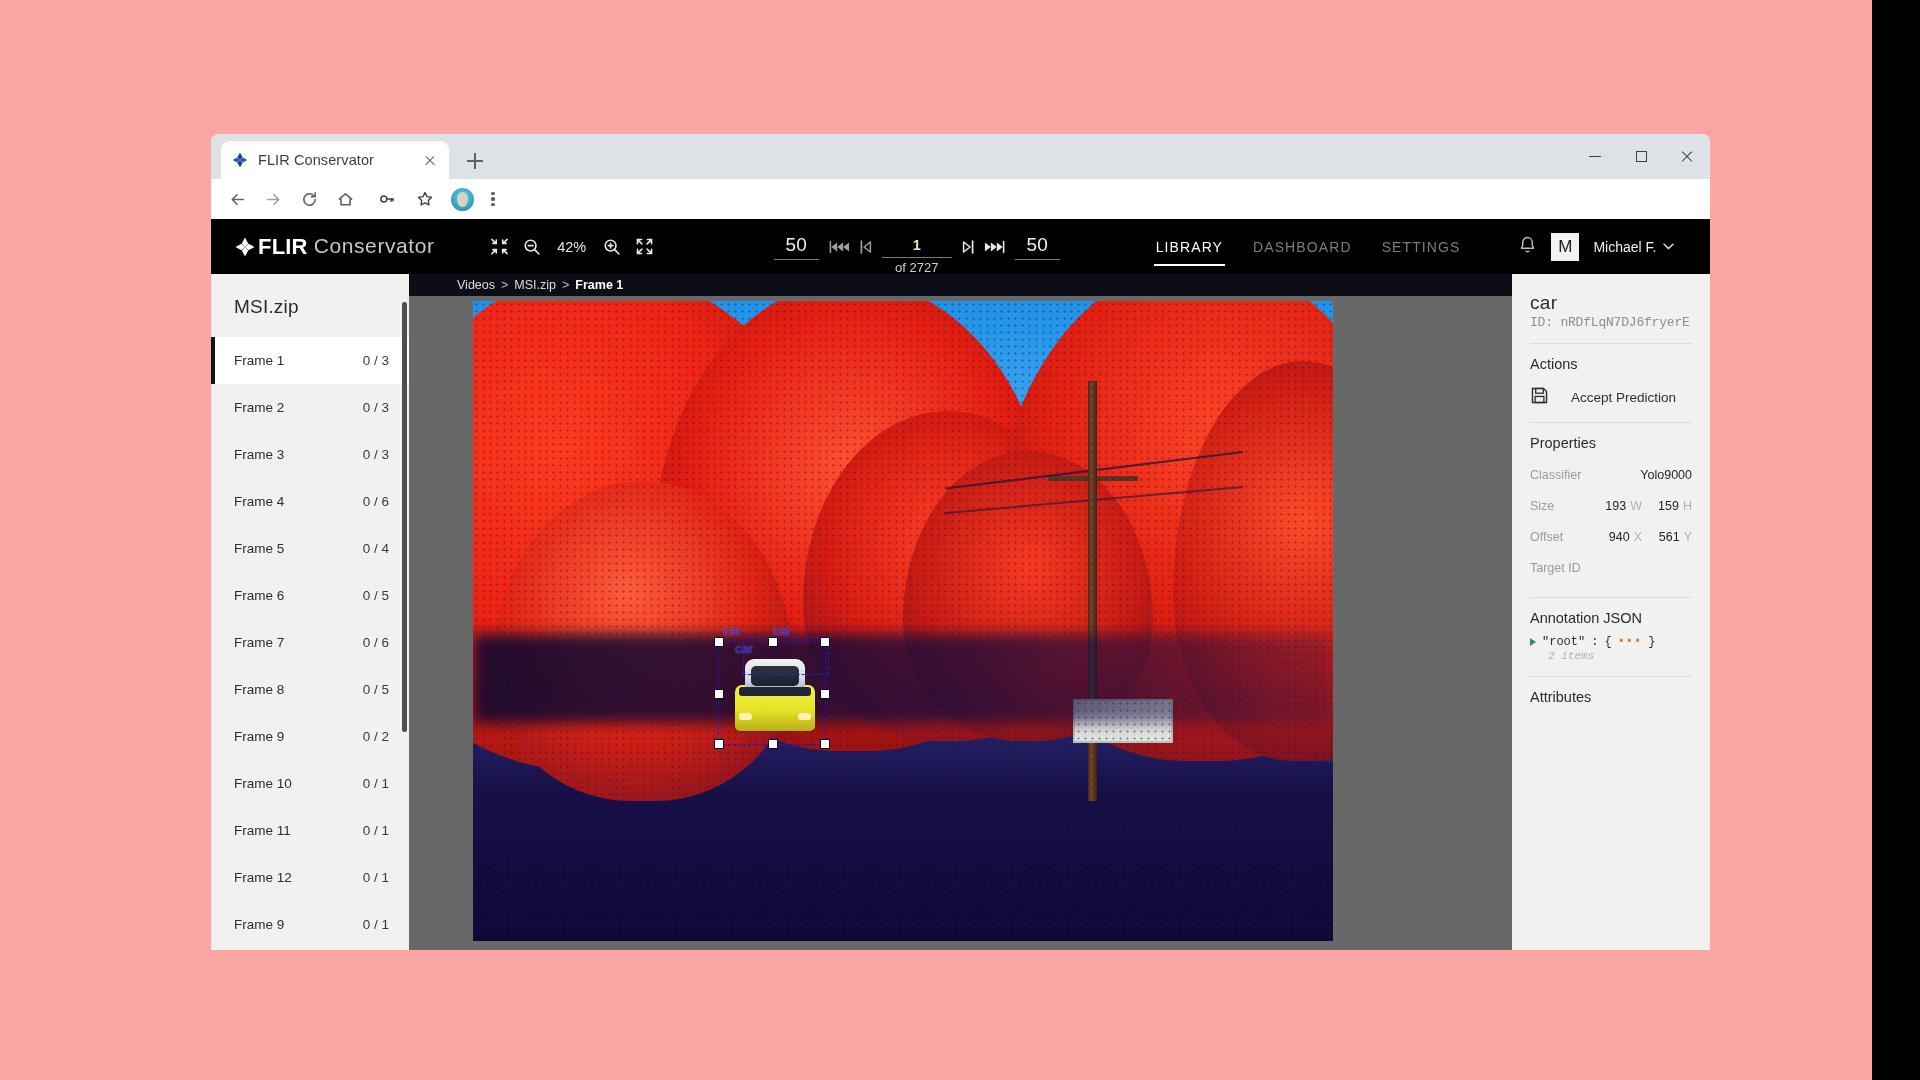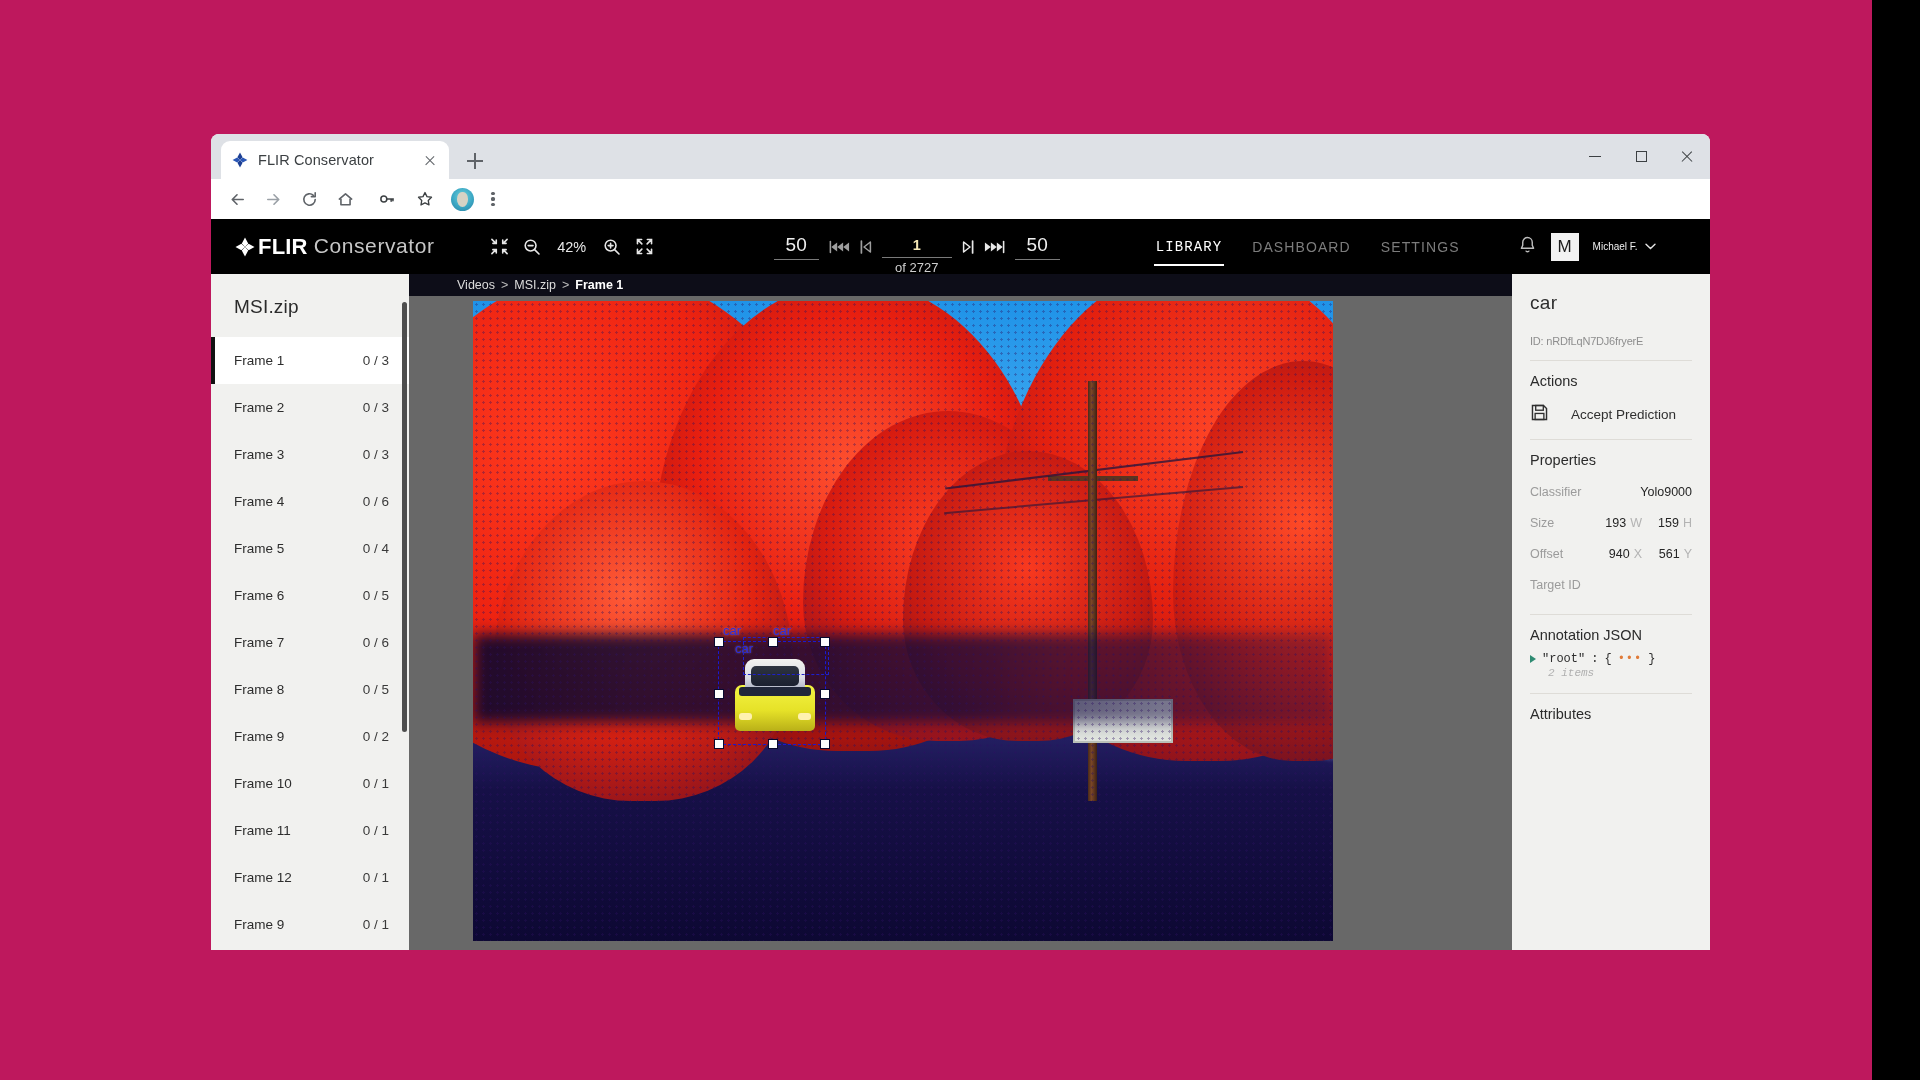--- a/index.html
+++ b/index.html
@@ -1,17 +1,17 @@
 <!DOCTYPE html>
 <html><head>
 <meta charset="utf-8">
 <style>
   html,body{margin:0;padding:0;background:#000;width:1920px;height:1080px;overflow:hidden;
     font-family:"Liberation Sans",sans-serif;-webkit-font-smoothing:antialiased;}
-  #root{position:relative;width:1872px;height:1080px;background:#be185d;}
+  #root{position:relative;width:1872px;height:1080px;background:#fca5a5;}
 
   
   .browser{position:absolute;left:211px;top:134px;width:1499px;height:816px;background:#fff;
     border-radius:8px 8px 0 0;overflow:hidden;}
 
   
   .tabstrip{position:relative;height:45px;background:#dee1e6;}
   .tab{position:absolute;left:10px;top:7px;width:228px;height:38px;background:#fff;
     border-radius:9px 9px 0 0;display:flex;align-items:center;padding:0 10px;box-sizing:border-box;}
   .tab-fav{width:18px;height:18px;flex:0 0 18px;display:flex;align-items:center;justify-content:center;}
@@ -68,27 +68,27 @@
   .framenav{display:flex;align-items:center;gap:9px;margin-left:120px;}
   .numfield{width:45px;text-align:center;border-bottom:1px solid #7a7a7a;padding-bottom:3px;}
   .numfield .nv{font-size:19px;color:#efefef;}
   .curfield{width:70px;text-align:center;border-bottom:1px solid #7a7a7a;padding-bottom:3px;position:relative;}
   .curfield .nv{font-size:14.5px;color:#f3e6b4;font-weight:700;}
   .curfield .of{position:absolute;left:0;right:0;top:24px;font-size:13px;color:#cfcfcf;font-weight:400;}
   .navico{cursor:pointer;display:flex;align-items:center;justify-content:center;}
   .mainnav{display:flex;align-items:center;gap:30px;margin-left:96px;height:55px;}
   .navtab{font-size:14px;letter-spacing:1.1px;color:#7c7c7c;cursor:pointer;height:55px;display:flex;
     align-items:center;position:relative;}
-  .navtab.active{color:#fff;font-family:Liberation Mono, monospace;}
+  .navtab.active{color:#fff;}
   .navtab.active::after{content:"";position:absolute;left:-2px;right:-2px;bottom:8px;height:2.4px;background:#fff;}
   .userzone{display:flex;align-items:center;gap:14px;margin-left:58px;}
   .bell{cursor:pointer;}
   .avatar{width:28px;height:28px;background:#f2f2f2;display:flex;align-items:center;justify-content:center;
     font-size:17px;color:#1c1c1c;font-weight:400;cursor:pointer;}
-  .uname{font-size:10px;color:#f0f0f0;display:flex;align-items:center;gap:7px;cursor:pointer;}
+  .uname{font-size:14px;color:#f0f0f0;display:flex;align-items:center;gap:7px;cursor:pointer;}
 
   
   .appbody{position:relative;height:676px;display:flex;}
   .sidebar{width:198px;flex:0 0 198px;background:#f1f1ef;position:relative;overflow:hidden;}
   .sb-title{font-size:19px;color:#2b2b2b;padding:22px 0 19px 23px;letter-spacing:.2px;}
   .sb-list{position:relative;}
   .sb-item{height:47px;display:flex;align-items:center;justify-content:space-between;padding:0 20px 0 23px;
     box-sizing:border-box;cursor:pointer;position:relative;}
   .sb-item.sel{background:#fff;}
   .sb-item.sel::before{content:"";position:absolute;left:0;top:0;bottom:0;width:4px;background:#111;}
@@ -161,21 +161,21 @@
   .annbox .hnd{position:absolute;width:8px;height:8px;background:#fdfdfd;border:1.5px solid #08082e;}
   .annbox .hnd.tl{left:-5px;top:-5px;} .annbox .hnd.tc{left:50%;margin-left:-4px;top:-5px;}
   .annbox .hnd.tr{right:-5px;top:-5px;} .annbox .hnd.ml{left:-5px;top:50%;margin-top:-4px;}
   .annbox .hnd.mr{right:-5px;top:50%;margin-top:-4px;} .annbox .hnd.bl{left:-5px;bottom:-5px;}
   .annbox .hnd.bc{left:50%;margin-left:-4px;bottom:-5px;} .annbox .hnd.br{right:-5px;bottom:-5px;}
   .annlabel{position:absolute;font-size:13px;color:#2a2ae0;font-weight:400;text-shadow:0 0 2px rgba(255,255,255,.4);}
   .annbox2{position:absolute;left:270px;top:336px;width:84px;height:36px;border:1.4px dashed #1f1fcc;}
 
   .rightpanel{width:198px;flex:0 0 198px;background:#f1f1ef;position:relative;padding:0 18px;box-sizing:border-box;}
   .rp-title{font-size:19px;color:#2e2e2e;padding-top:18px;letter-spacing:.3px;}
-  .rp-id{font-size:11px;color:#8e8e8e;margin-top:21px;font-family:Liberation Sans, sans-serif;letter-spacing:-.2px;}
+  .rp-id{font-size:13px;color:#8e8e8e;margin-top:1px;font-family:Liberation Mono, monospace;letter-spacing:-.2px;}
   .rp-rule{height:1px;background:#dedcd7;margin:13px 0 0;}
   .rp-h{font-size:14.5px;color:#2b2b2b;margin:12px 0 0;}
   .rp-action{display:flex;align-items:center;gap:22px;margin-top:14px;cursor:pointer;}
   .rp-action-l{font-size:13.5px;color:#2f2f2f;}
   .prop{display:flex;align-items:center;margin-top:17px;font-size:12.5px;}
   .prop-k{color:#9b9b9b;flex:0 0 62px;}
   .prop-v{color:#262626;}
   .prop-u{color:#b3b3b3;margin-left:4px;}
   .prop-cell{display:flex;align-items:baseline;justify-content:flex-end;flex:1;}
   .json-row{display:flex;align-items:flex-start;gap:6px;margin-top:9px;

